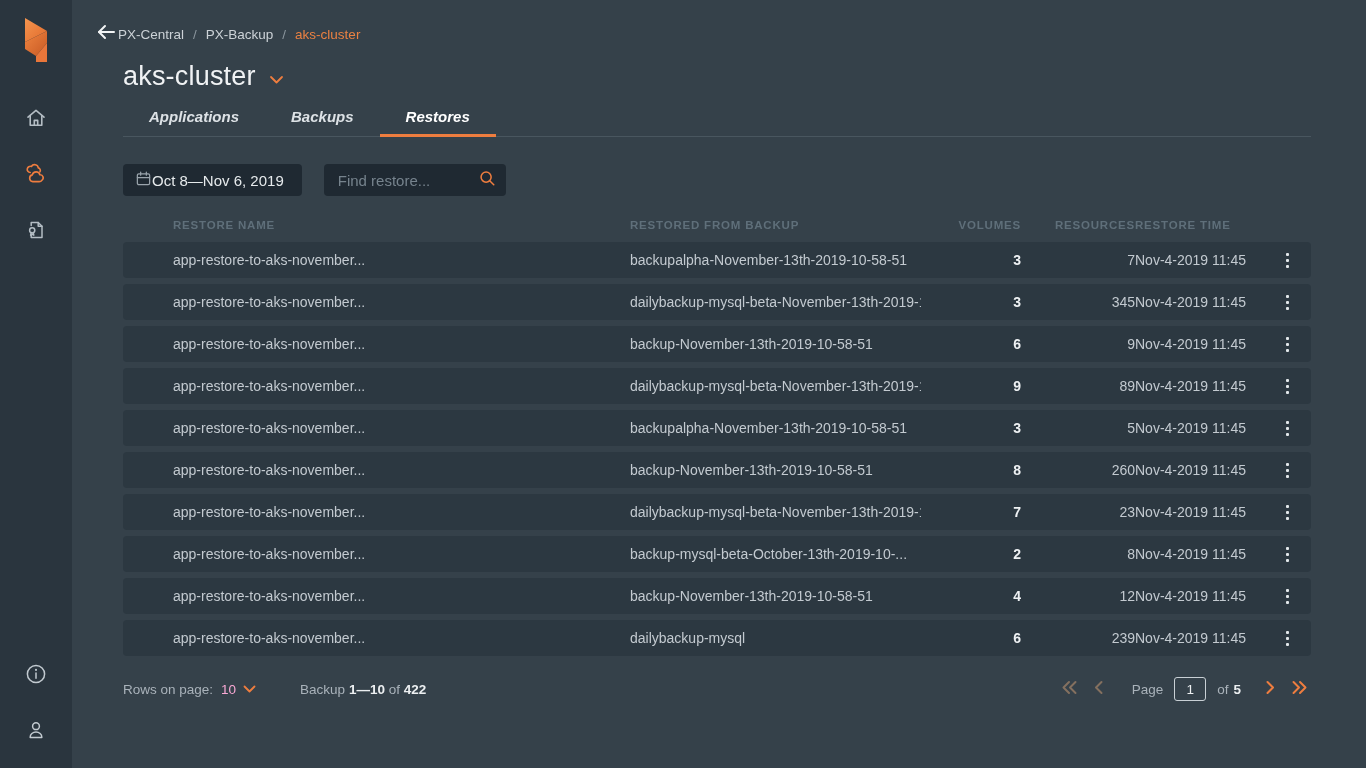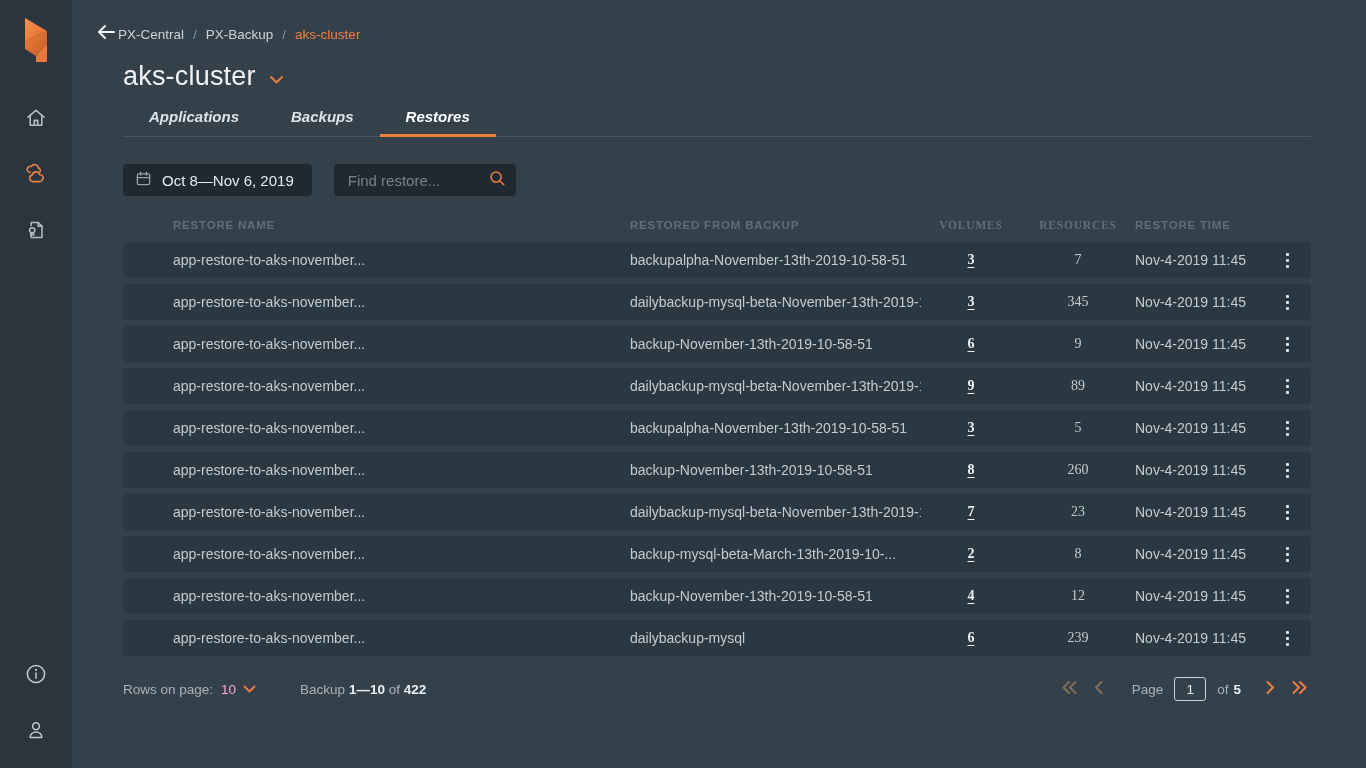--- a/index.html
+++ b/index.html
@@ -30,31 +30,31 @@
   .title-row { display:flex; align-items:center; margin:17px 0 0 51px; }
   .page-title { color:#f0f2f4; font-size:27px; font-weight:400; letter-spacing:0.2px; }
   .title-caret { margin-left:13px; margin-top:6px; cursor:pointer; }
 
   .tabs { display:flex; margin:10px 0 0 51px; border-bottom:1px solid #49565f; width:1188px; }
   .tab { padding:6px 26px 9px 26px; font-size:15px; font-weight:700; color:#dde2e6; cursor:pointer; border-bottom:3px solid transparent; margin-bottom:-1px;font-style:italic; }
   .tab.active { color:#ffffff; border-bottom-color:#ee7d3f; }
 
   .filters { display:flex; margin:27px 0 0 51px; gap:22px; }
   .date-btn { display:flex; align-items:center; background:#1f2932; border-radius:4px; height:32px; padding:0 18px 0 12px; cursor:pointer; }
-  .date-btn .label { color:#e6eaec; font-size:15px; margin-left:10px; }
+  .date-btn .label { color:#e6eaec; font-size:15px; }
   .search-box { display:flex; align-items:center; background:#1f2932; border-radius:4px; height:32px; width:182px; padding:0 10px 0 14px; }
   .search-box input { flex:1; background:transparent; border:none; outline:none; color:#d946ef; font-size:15px; font-family:"Liberation Sans",sans-serif; min-width:0; }
   .search-box input::placeholder { color:#76838d; }
 
   
   .table { margin:14px 0 0 51px; width:1188px; }
   .grid { display:grid; grid-template-columns:50px 457px 291px 100px 114px 128px 48px; align-items:center; }
   .thead { height:30px; margin-bottom:2px; }
   .th { font-size:11.5px; font-weight:600; letter-spacing:0.8px; color:#5f6f7a; text-transform:uppercase; }
-  .th.c, .td.c { text-align:center;font-family:Liberation Serif, serif; }
+  .th.c, .td.c { text-align:right; }
   .table-row { height:36px; background:#2c3841; border-radius:4px; margin-bottom:6px; cursor:pointer; }
   .td { font-size:14px; color:#c3cad0; white-space:nowrap; overflow:hidden; }
   .status-dot { width:8px; height:8px; border-radius:50%; background:#7fe08f; margin:0 auto; }
   .vol-link { color:#eef1f3; font-weight:700; text-decoration:underline; text-underline-offset:3px; cursor:pointer; }
   .kebab { display:flex; flex-direction:column; align-items:center; gap:3px; cursor:pointer; padding:4px 0; }
   .kebab i { width:3px; height:3px; background:#e2e7ea; border-radius:1px; display:block; }
 
   
   .tfoot { display:flex; align-items:center; margin:13px 0 0 51px; width:1188px; height:28px; font-size:13.5px; color:#a9b2ba; }
   .rows-select { display:flex; align-items:flex-end; cursor:pointer; }
@@ -318,21 +318,21 @@
               <span class="kebab">
                 <i></i>
                 <i></i>
                 <i></i>
               </span>
             </div>
           </div>
           <div class="grid table-row">
             <div class="td c"><span class="status-dot"></span></div>
             <div class="td">app-restore-to-aks-november...</div>
-            <div class="td">backup-mysql-beta-March-13th-2019-10-...</div>
+            <div class="td">backup-mysql-beta-October-13th-2019-10-...</div>
             <div class="td c"><span class="vol-link">2</span></div>
             <div class="td c">8</div>
             <div class="td">Nov-4-2019 11:45</div>
             <div class="td c">
               <span class="kebab">
                 <i></i>
                 <i></i>
                 <i></i>
               </span>
             </div>

